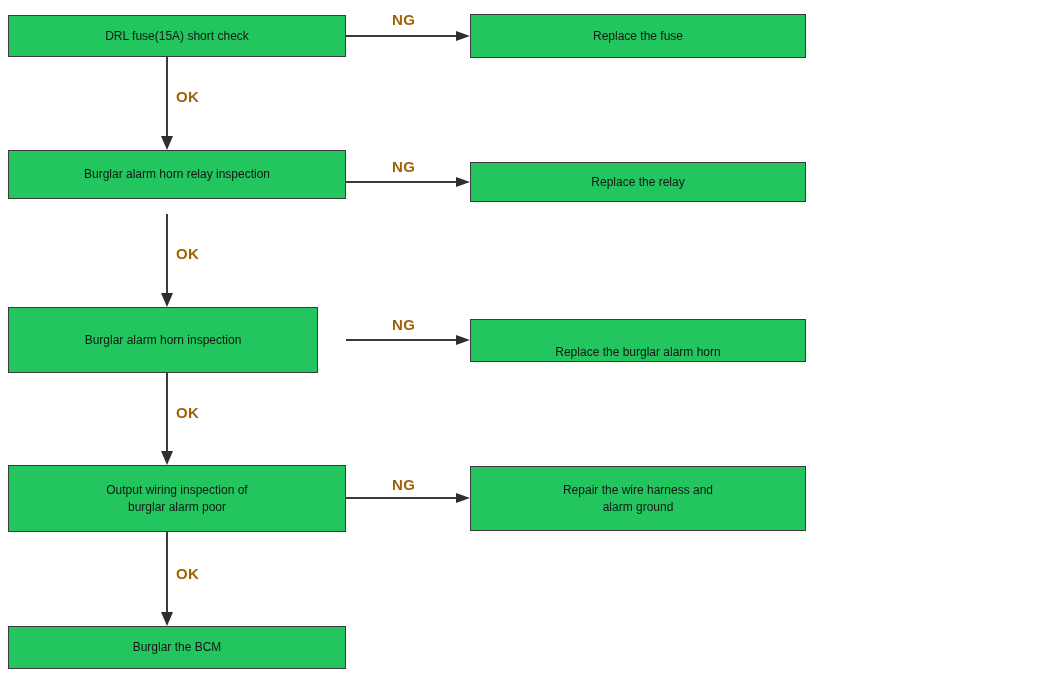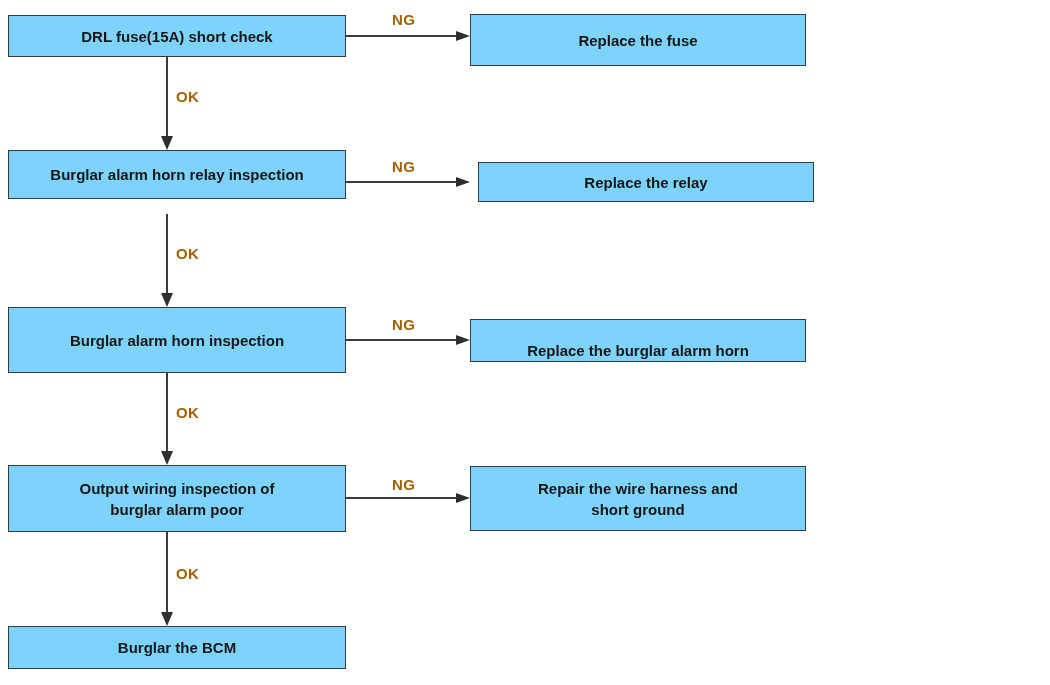--- a/index.html
+++ b/index.html
@@ -12,31 +12,30 @@
     width: 1050px;
     height: 685px;
     background: #ffffff;
     font-family: "Liberation Sans", "DejaVu Sans", sans-serif;
     color: #161616;
     overflow: hidden;
   }
   .box {
     position: absolute;
     border: 1.5px solid #3a3a3a;
-    background: #7dd3fc;
+    background: #22c55e;
     display: flex;
     flex-direction: column;
     align-items: center;
     justify-content: center;
     text-align: center;
-    font-size: 15px;
+    font-size: 12px;
     line-height: 1.4;
     color: #161616;
     box-sizing: border-box;
-    font-weight: bold;
   }
   .hline {
     position: absolute;
     height: 1.5px;
     background: #3a3a3a;
   }
   .vline {
     position: absolute;
     width: 1.5px;
     background: #3a3a3a;
@@ -69,43 +68,43 @@
 <body>
 
 <div class="canvas">
 
   <div class="box" style="left:8px; top:15px; width:338px; height:42px;">
     <div>DRL fuse(15A) short check</div>
   </div>
   <div class="hline" style="left:346px; top:35px; width:111px;"></div>
   <div class="arrow-right" style="left:456px; top:31px;"></div>
   <div class="edge-label" style="left:392px; top:11px;">NG</div>
-  <div class="box" style="left:470px; top:14px; width:336px; height:52px;">
+  <div class="box" style="left:470px; top:14px; width:336px; height:44px;">
     <div>Replace the fuse</div>
   </div>
 
   <div class="vline" style="left:166px; top:57px; height:80px;"></div>
   <div class="arrow-down" style="left:161px; top:136px;"></div>
   <div class="edge-label" style="left:176px; top:88px;">OK</div>
 
   <div class="box" style="left:8px; top:150px; width:338px; height:49px;">
     <div>Burglar alarm horn relay inspection</div>
   </div>
   <div class="hline" style="left:346px; top:181px; width:111px;"></div>
   <div class="arrow-right" style="left:456px; top:177px;"></div>
   <div class="edge-label" style="left:392px; top:158px;">NG</div>
-  <div class="box" style="left:470px; top:162px; width:336px; height:40px;margin-left:8px;">
+  <div class="box" style="left:470px; top:162px; width:336px; height:40px;">
     <div>Replace the relay</div>
   </div>
 
   <div class="vline" style="left:166px; top:214px; height:80px;"></div>
   <div class="arrow-down" style="left:161px; top:293px;"></div>
   <div class="edge-label" style="left:176px; top:245px;">OK</div>
 
-  <div class="box" style="left:8px; top:307px; width:338px; height:66px;">
+  <div class="box" style="left:8px; top:307px; width:310px; height:66px;">
     <div>Burglar alarm horn inspection</div>
   </div>
   <div class="hline" style="left:346px; top:339px; width:111px;"></div>
   <div class="arrow-right" style="left:456px; top:335px;"></div>
   <div class="edge-label" style="left:392px; top:316px;">NG</div>
   <div class="box" style="left:470px; top:319px; width:336px; height:43px;justify-content:flex-end;">
     <div>Replace the burglar alarm horn</div>
   </div>
 
   <div class="vline" style="left:166px; top:373px; height:79px;"></div>
@@ -114,21 +113,21 @@
 
   <div class="box" style="left:8px; top:465px; width:338px; height:67px;text-align:right;">
     <div>Output wiring inspection of</div>
     <div>burglar alarm poor</div>
   </div>
   <div class="hline" style="left:346px; top:497px; width:111px;"></div>
   <div class="arrow-right" style="left:456px; top:493px;"></div>
   <div class="edge-label" style="left:392px; top:476px;">NG</div>
   <div class="box" style="left:470px; top:466px; width:336px; height:65px;">
     <div>Repair the wire harness and</div>
-    <div>short ground</div>
+    <div>alarm ground</div>
   </div>
 
   <div class="vline" style="left:166px; top:532px; height:81px;"></div>
   <div class="arrow-down" style="left:161px; top:612px;"></div>
   <div class="edge-label" style="left:176px; top:565px;">OK</div>
 
   <div class="box" style="left:8px; top:626px; width:338px; height:43px;">
     <div>Burglar the BCM</div>
   </div>
 

